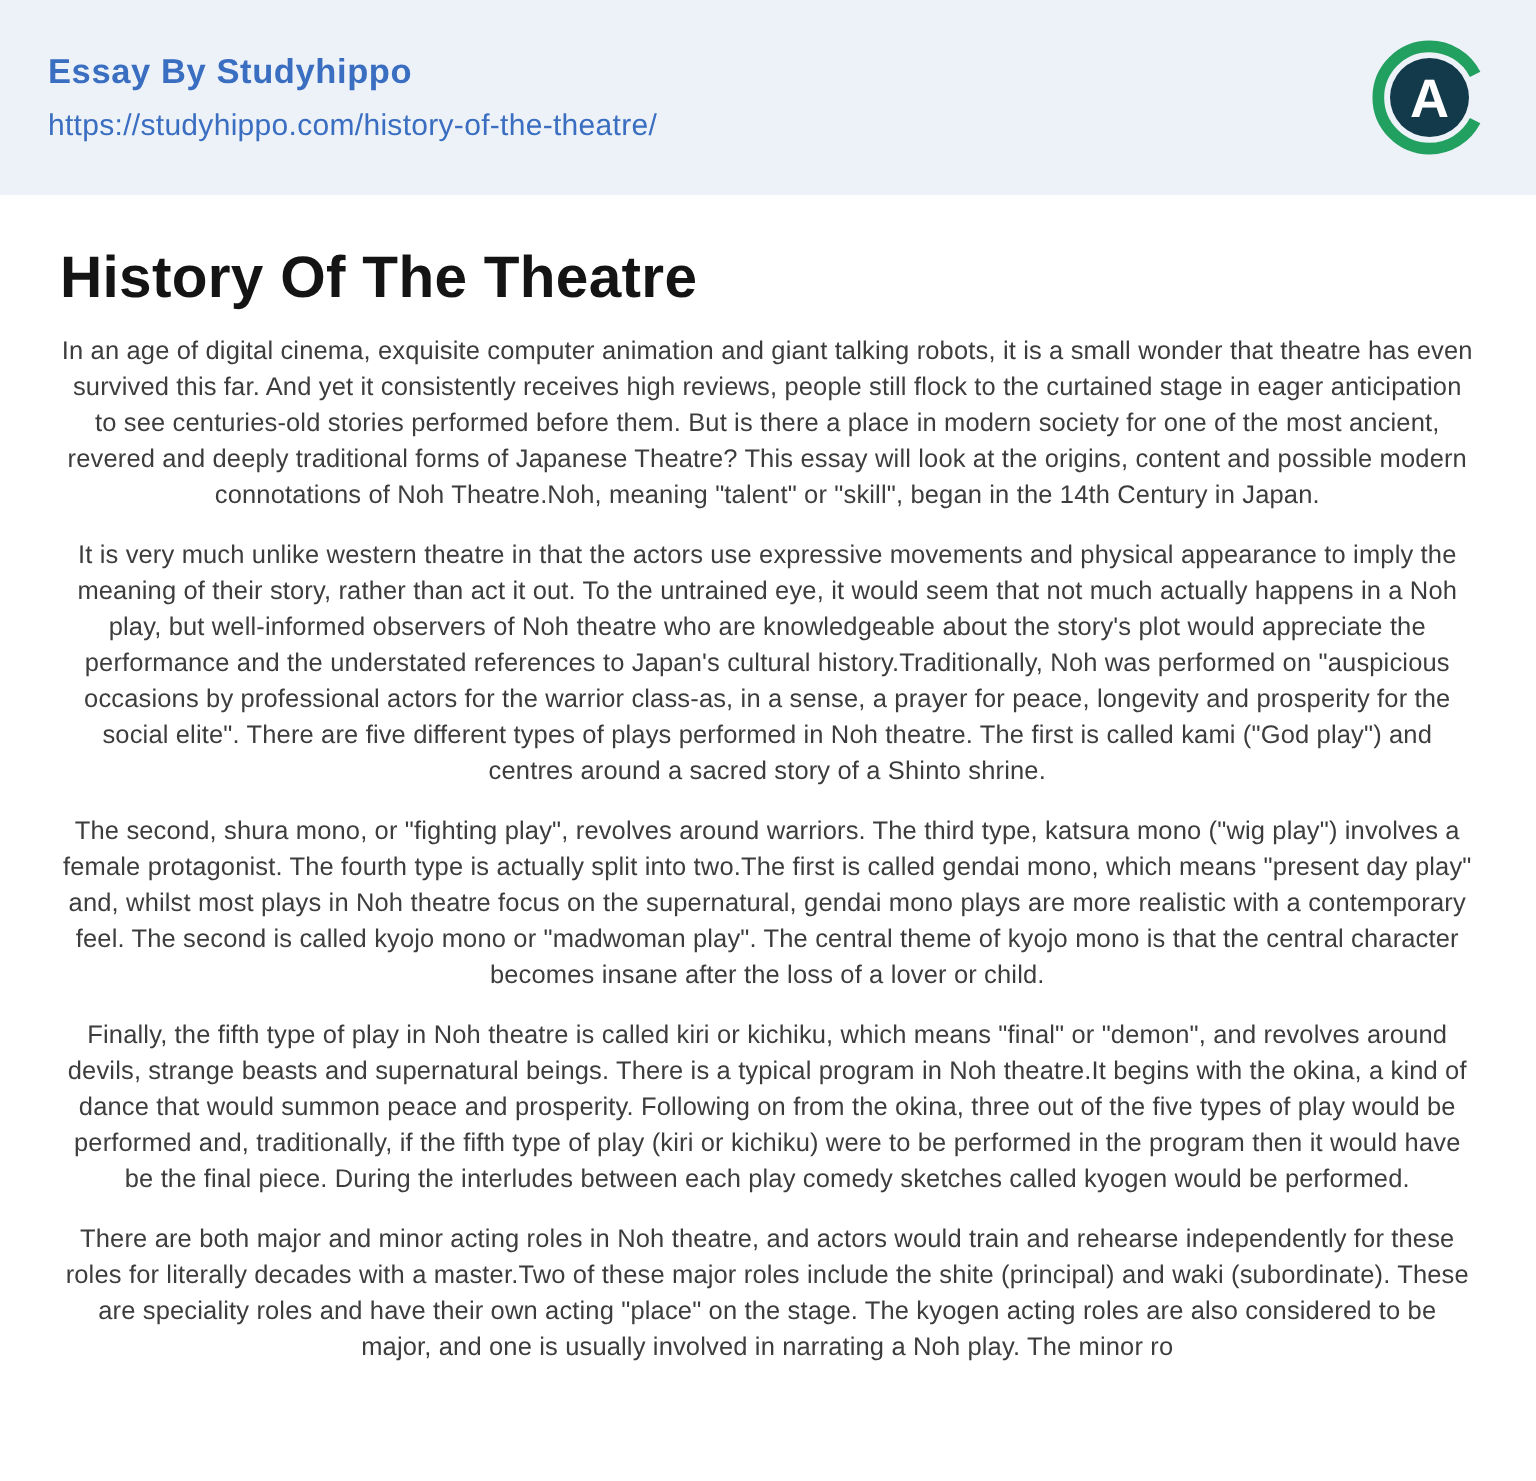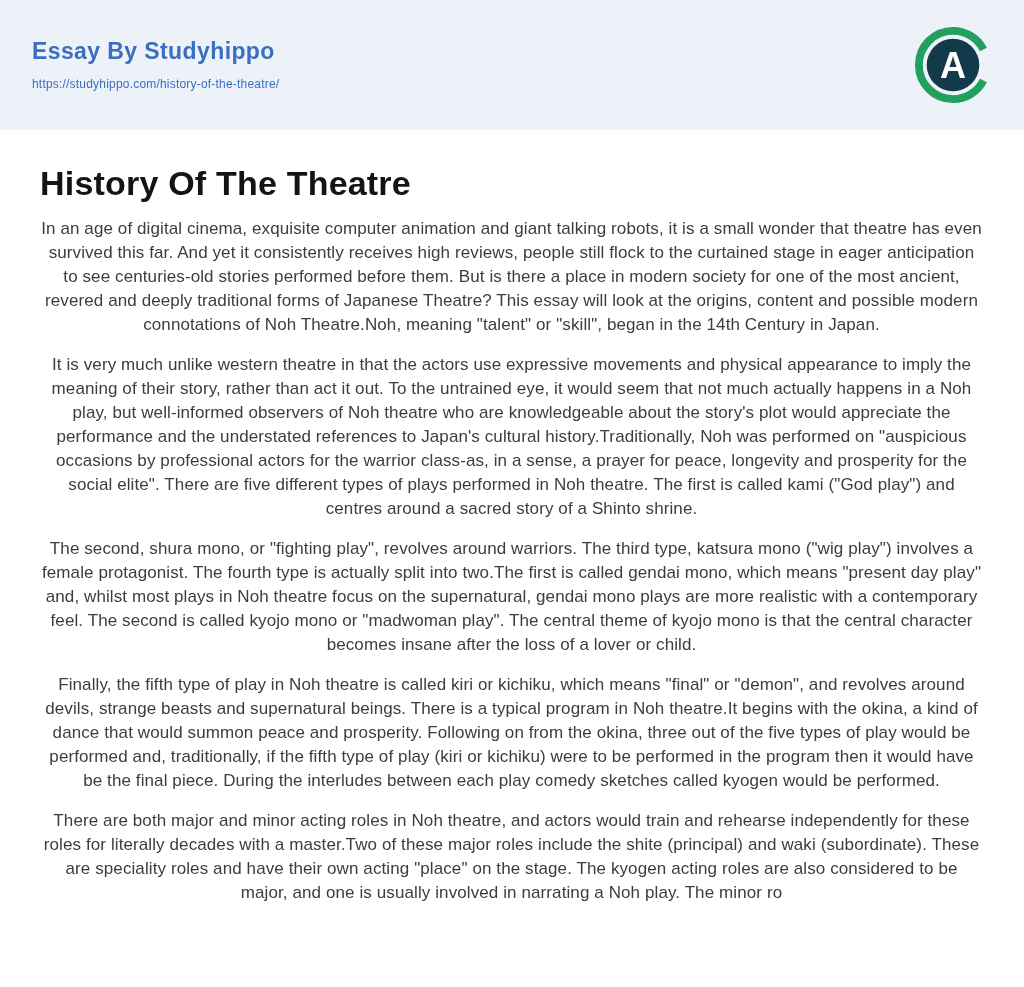--- a/index.html
+++ b/index.html
@@ -31,21 +31,21 @@
   .site-title {
     margin: 0;
     font-size: 23px;
     font-weight: 700;
     color: var(--accent-blue);
     letter-spacing: 0.4px;
   }
   .source-url {
     display: inline-block;
     margin-top: 12px;
-    font-size: 12px;
+    font-size: 20px;
     color: var(--accent-blue);
     text-decoration: none;
     cursor: pointer;
     letter-spacing: 0.2px;
   }
   .logo {
     width: 78px;
     height: 78px;
     cursor: pointer;
     flex: 0 0 auto;
@@ -53,21 +53,21 @@
   .logo svg { width: 78px; height: 78px; display: block; }
   .logo text {
     font-family: "Liberation Sans", sans-serif;
     font-weight: bold;
   }
   .content {
     padding: 18px 40px 60px 40px;
   }
   .essay-title {
     margin: 16px 0 14px 0;
-    font-size: 34px;
+    font-size: 39px;
     font-weight: 800;
     color: #141414;
     letter-spacing: 0.2px;
   }
   .essay-paragraph {
     margin: 0 1px 16px 0;
     font-size: 17px;
     line-height: 24px;
     color: var(--body-text);
     letter-spacing: 0.1px;

